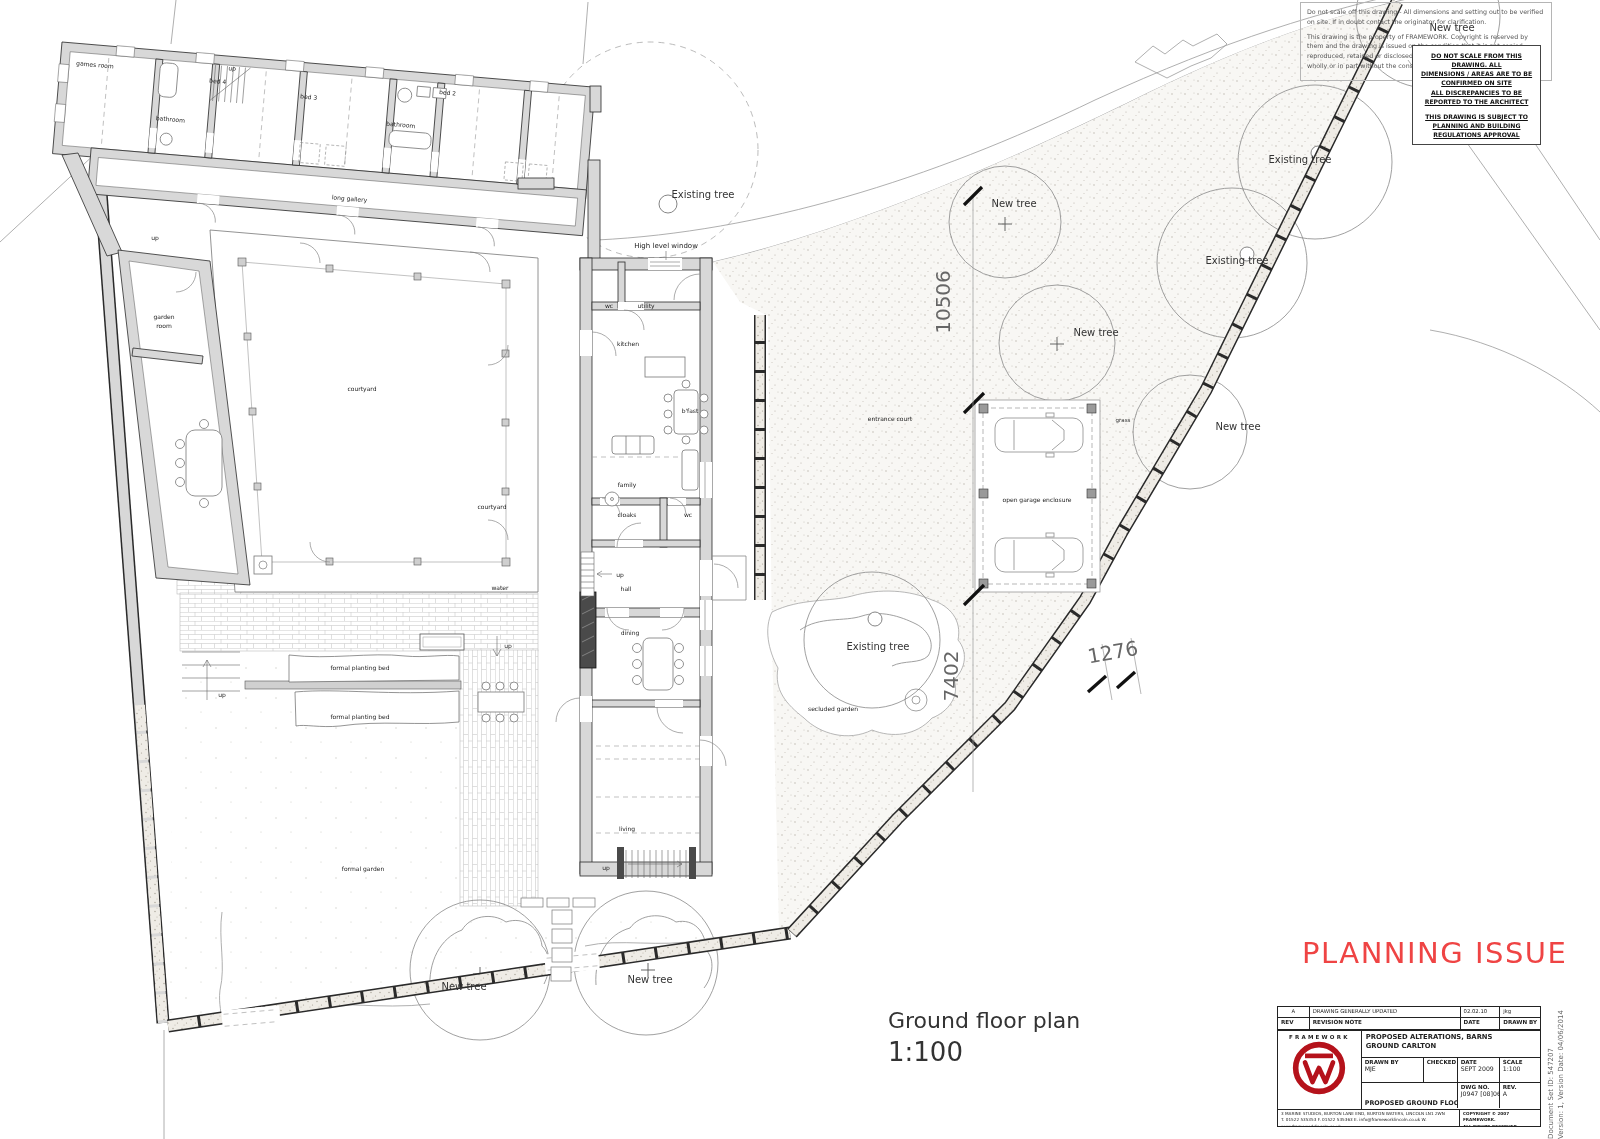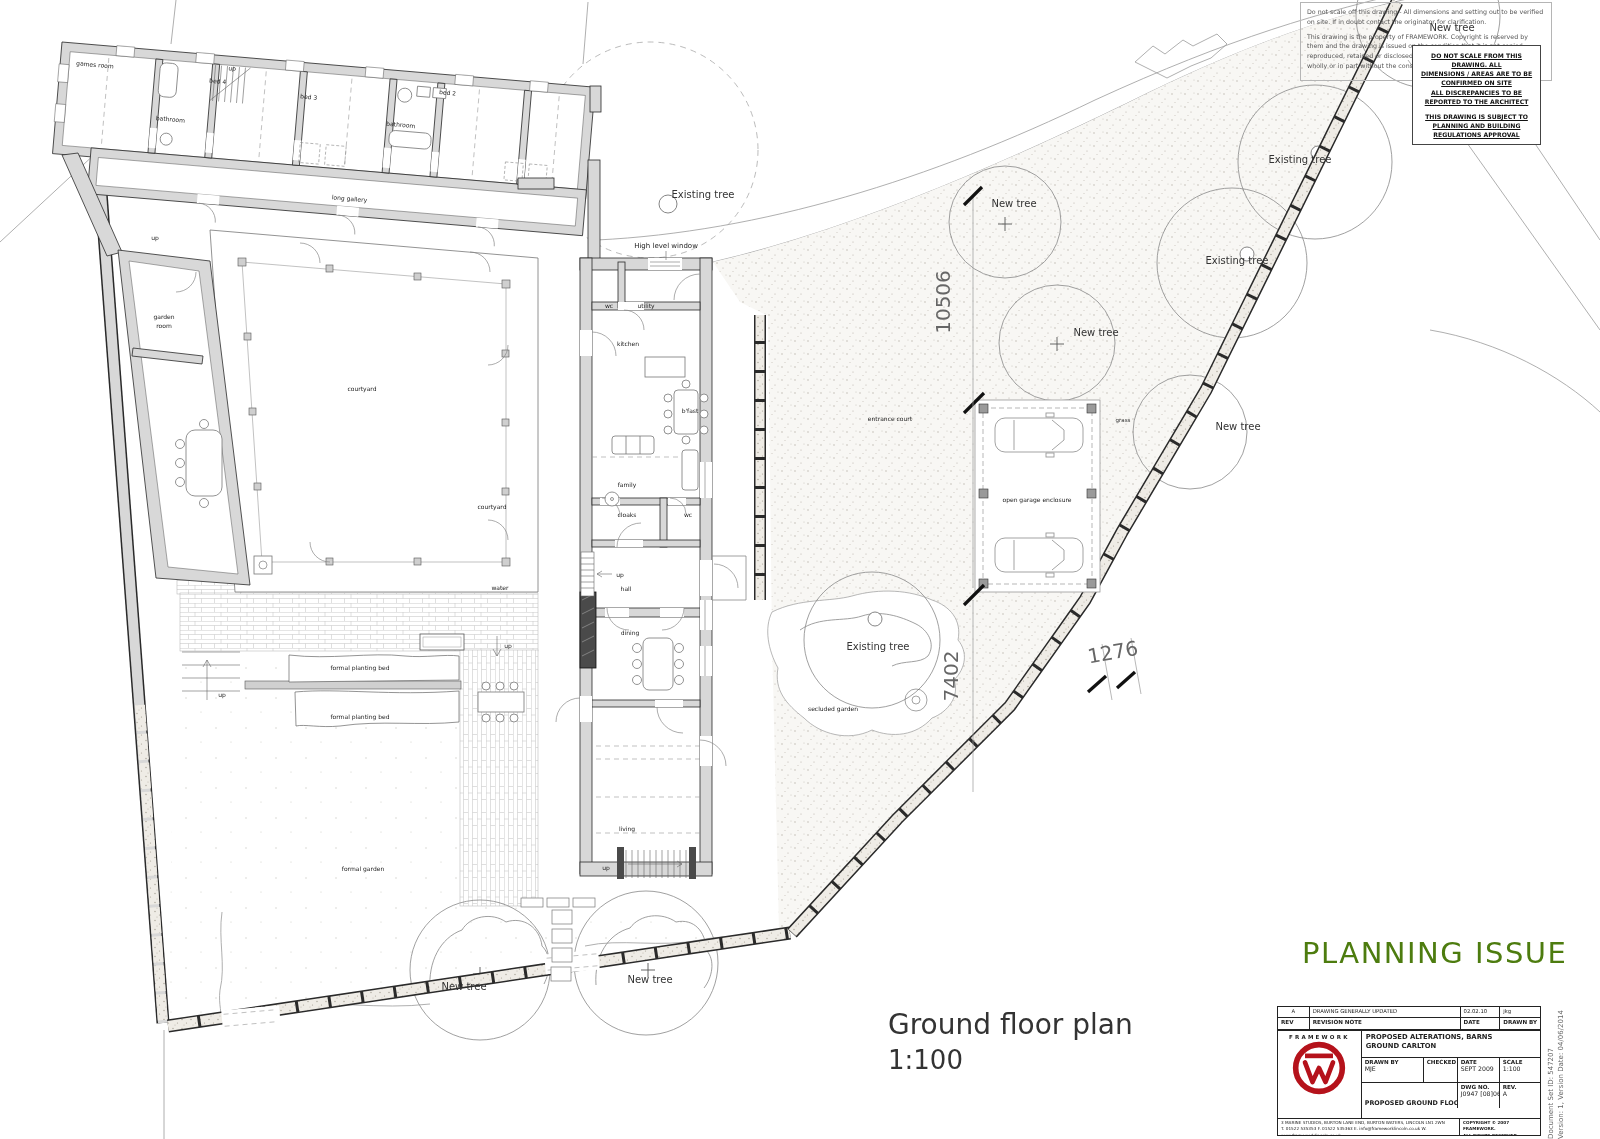--- a/index.html
+++ b/index.html
@@ -24,23 +24,23 @@
   .t20{font-size:20px;fill:#666;}
   .t5{font-size:5.5px;fill:#333;}
   .mid{text-anchor:middle;}
   .ov{position:absolute;}
   #notes{left:1300px;top:2px;width:252px;border:1px solid #b5b5b5;padding:4px 6px;box-sizing:border-box;}
   #notes p{margin:0 0 5px 0;font-size:6.3px;line-height:1.55;color:#555;}
   #warnbox{left:1412px;top:45px;width:129px;border:1px solid #444;background:#fff;
            padding:5px 4px;box-sizing:border-box;text-align:center;}
   #warnbox span{display:block;font-size:6.1px;font-weight:bold;line-height:1.5;color:#111;text-decoration:underline;}
   #warnbox .gap{height:6px;}
-  #stamp{left:1302px;top:936px;font-size:29px;letter-spacing:1.5px;color:#4d7c0f;white-space:nowrap;}
+  #stamp{left:1302px;top:936px;font-size:29px;letter-spacing:1.5px;color:#ef4444;white-space:nowrap;}
   #caption{left:888px;top:1008px;color:#333;}
-  #caption .cap1{font-size:28px;}
+  #caption .cap1{font-size:22px;}
   #caption .cap2{font-size:26px;margin-top:4px;}
   #docmeta{left:1546px;top:1139px;transform:rotate(-90deg);transform-origin:0 0;
            white-space:nowrap;font-size:7px;color:#666;line-height:1.45;}
   
   #tblock{left:1277px;top:1006px;width:264px;background:#fff;border:1px solid #222;box-sizing:border-box;font-size:6.2px;}
   .tb-row{display:flex;box-sizing:border-box;}
   .tb-cell{box-sizing:border-box;padding:1px 3px;overflow:hidden;white-space:nowrap;}
   .bR{border-right:1px solid #222;}
   .bB{border-bottom:1px solid #222;}
   .bB2{border-bottom:2px solid #222;}
@@ -523,21 +523,21 @@
     <div class="tb-cell bR" style="width:152px;font-size:5.3px;">DRAWING GENERALLY UPDATED</div>
     <div class="tb-cell bR" style="width:40px;font-size:5.3px;">02.02.10</div>
     <div class="tb-cell" style="width:40px;font-size:5.3px;">jkg</div>
   </div>
   <div class="tb-row bB2" style="height:13px;">
     <div class="tb-cell bR lbl" style="width:32px;">REV</div>
     <div class="tb-cell bR lbl" style="width:152px;">REVISION NOTE</div>
     <div class="tb-cell bR lbl" style="width:40px;">DATE</div>
     <div class="tb-cell lbl" style="width:40px;">DRAWN BY</div>
   </div>
-  <div class="tb-row bB" style="height:88px;">
+  <div class="tb-row bB" style="height:79px;">
     <div id="logo-cell" class="tb-cell bR">
       <div id="brand">FRAMEWORK</div>
       <svg width="56" height="56" viewBox="0 0 60 60">
         <circle cx="30" cy="30" r="25" fill="none" stroke="#b5121b" stroke-width="6"></circle>
         <path d="M15,17 H45" stroke="#b5121b" stroke-width="5" fill="none"></path>
         <path d="M15,24 L23,45 L30,30 L37,45 L45,24" stroke="#b5121b" stroke-width="5" fill="none" stroke-linejoin="round" stroke-linecap="round"></path>
       </svg>
     </div>
     <div style="width:179px;display:flex;flex-direction:column;">
       <div class="proj bB" style="height:27px;box-sizing:border-box;">

